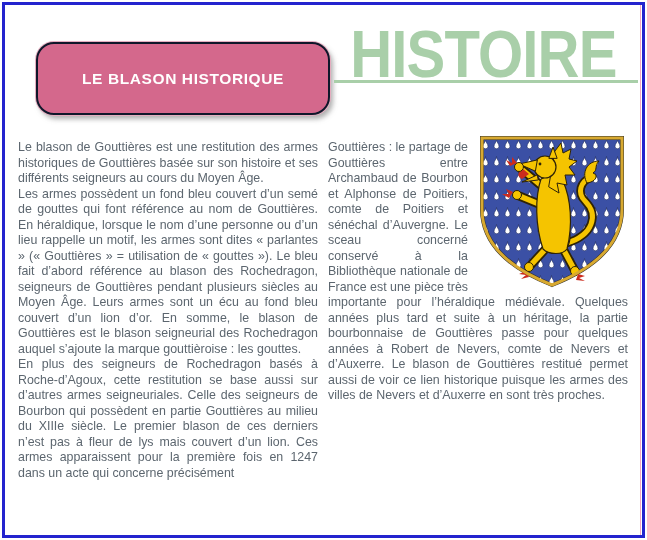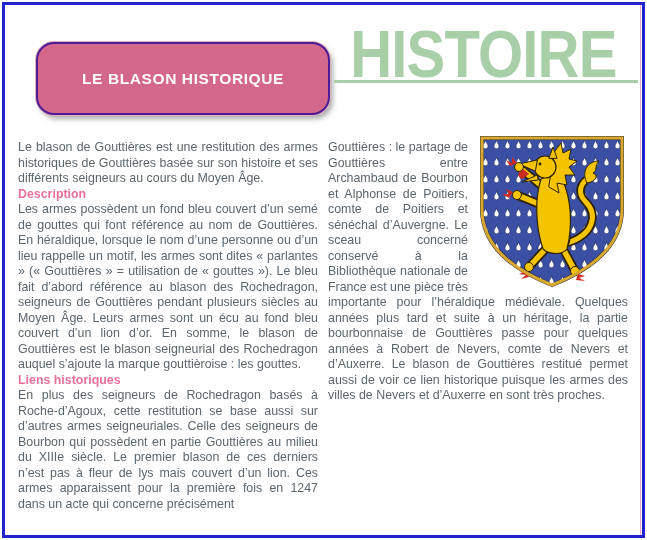--- a/index.html
+++ b/index.html
@@ -25,21 +25,21 @@
     border:3px solid var(--page-border,#2323ce);pointer-events:none;
   }
   .right-accent{
     position:absolute;top:5px;bottom:5px;right:6px;width:1px;
     background:var(--right-accent,#f2a7c3);
   }
   
   .title-box{
     position:absolute;left:36px;top:42px;width:290px;height:69px;
     background:var(--title-box-pink,#d4688c);
-    border:2px solid #4c1d95;border-radius:18px;
+    border:2px solid #0f172a;border-radius:18px;
     box-shadow:0 0 0 1px #e3aebf, 3px 4px 5px rgba(110,110,110,.55);
     display:flex;flex-direction:row;justify-content:center;align-items:center;
     color:#ffffff;font-weight:bold;font-size:15.5px;letter-spacing:.6px;line-height:21px;
     text-align:center;
   }
   .histoire{
     position:absolute;top:25px;right:30px;height:58px;line-height:58px;
     font-size:66px;font-weight:bold;color:var(--header-green,#a9cfa9);
     letter-spacing:-1px;transform:scaleX(.88);transform-origin:100% 50%;
     white-space:nowrap;
@@ -73,23 +73,21 @@
 
   <div class="title-box">
     <div>LE BLASON HISTORIQUE</div>
   </div>
   <div class="histoire">HISTOIRE</div>
   <div class="header-rule"></div>
 
   <div class="columns">
     <div class="col">
       <p>Le blason de Gouttières est une restitution des armes historiques de Gouttières basée sur son histoire et ses différents seigneurs au cours du Moyen Âge.</p>
-      <p class="subheading">Description</p>
       <p>Les armes possèdent un fond bleu couvert d’un semé de gouttes qui font référence au nom de Gouttières. En héraldique, lorsque le nom d’une personne ou d’un lieu rappelle un motif, les armes sont dites « parlantes » (« Gouttières » = utilisation de « gouttes »). Le bleu fait d’abord référence au blason des Rochedragon, seigneurs de Gouttières pendant plusieurs siècles au Moyen Âge. Leurs armes sont un écu au fond bleu couvert d’un lion d’or. En somme, le blason de Gouttières est le blason seigneurial des Rochedragon auquel s’ajoute la marque gouttièroise : les gouttes.</p>
-      <p class="subheading">Liens historiques</p>
       <p>En plus des seigneurs de Rochedragon basés à Roche-d’Agoux, cette restitution se base aussi sur d’autres armes seigneuriales. Celle des seigneurs de Bourbon qui possèdent en partie Gouttières au milieu du XIIIe siècle. Le premier blason de ces derniers n’est pas à fleur de lys mais couvert d’un lion. Ces armes apparaissent pour la première fois en 1247 dans un acte qui concerne précisément</p>
     </div>
 
     <div class="col">
       <div class="shield-wrap">
 
         <svg viewBox="0 0 150 158" xmlns="http://www.w3.org/2000/svg">
           <defs>
             <pattern id="drops" patternUnits="userSpaceOnUse" x="3" y="5" width="11" height="17">
               <path d="M5.5,1.5 C5.5,4.5 3,5.6 3,8.3 A2.5,2.5 0 0 0 8,8.3 C8,5.6 5.5,4.5 5.5,1.5 Z" style="fill:var(--drops-white,#fff);stroke:#1f2a5e;stroke-width:.6"></path>

